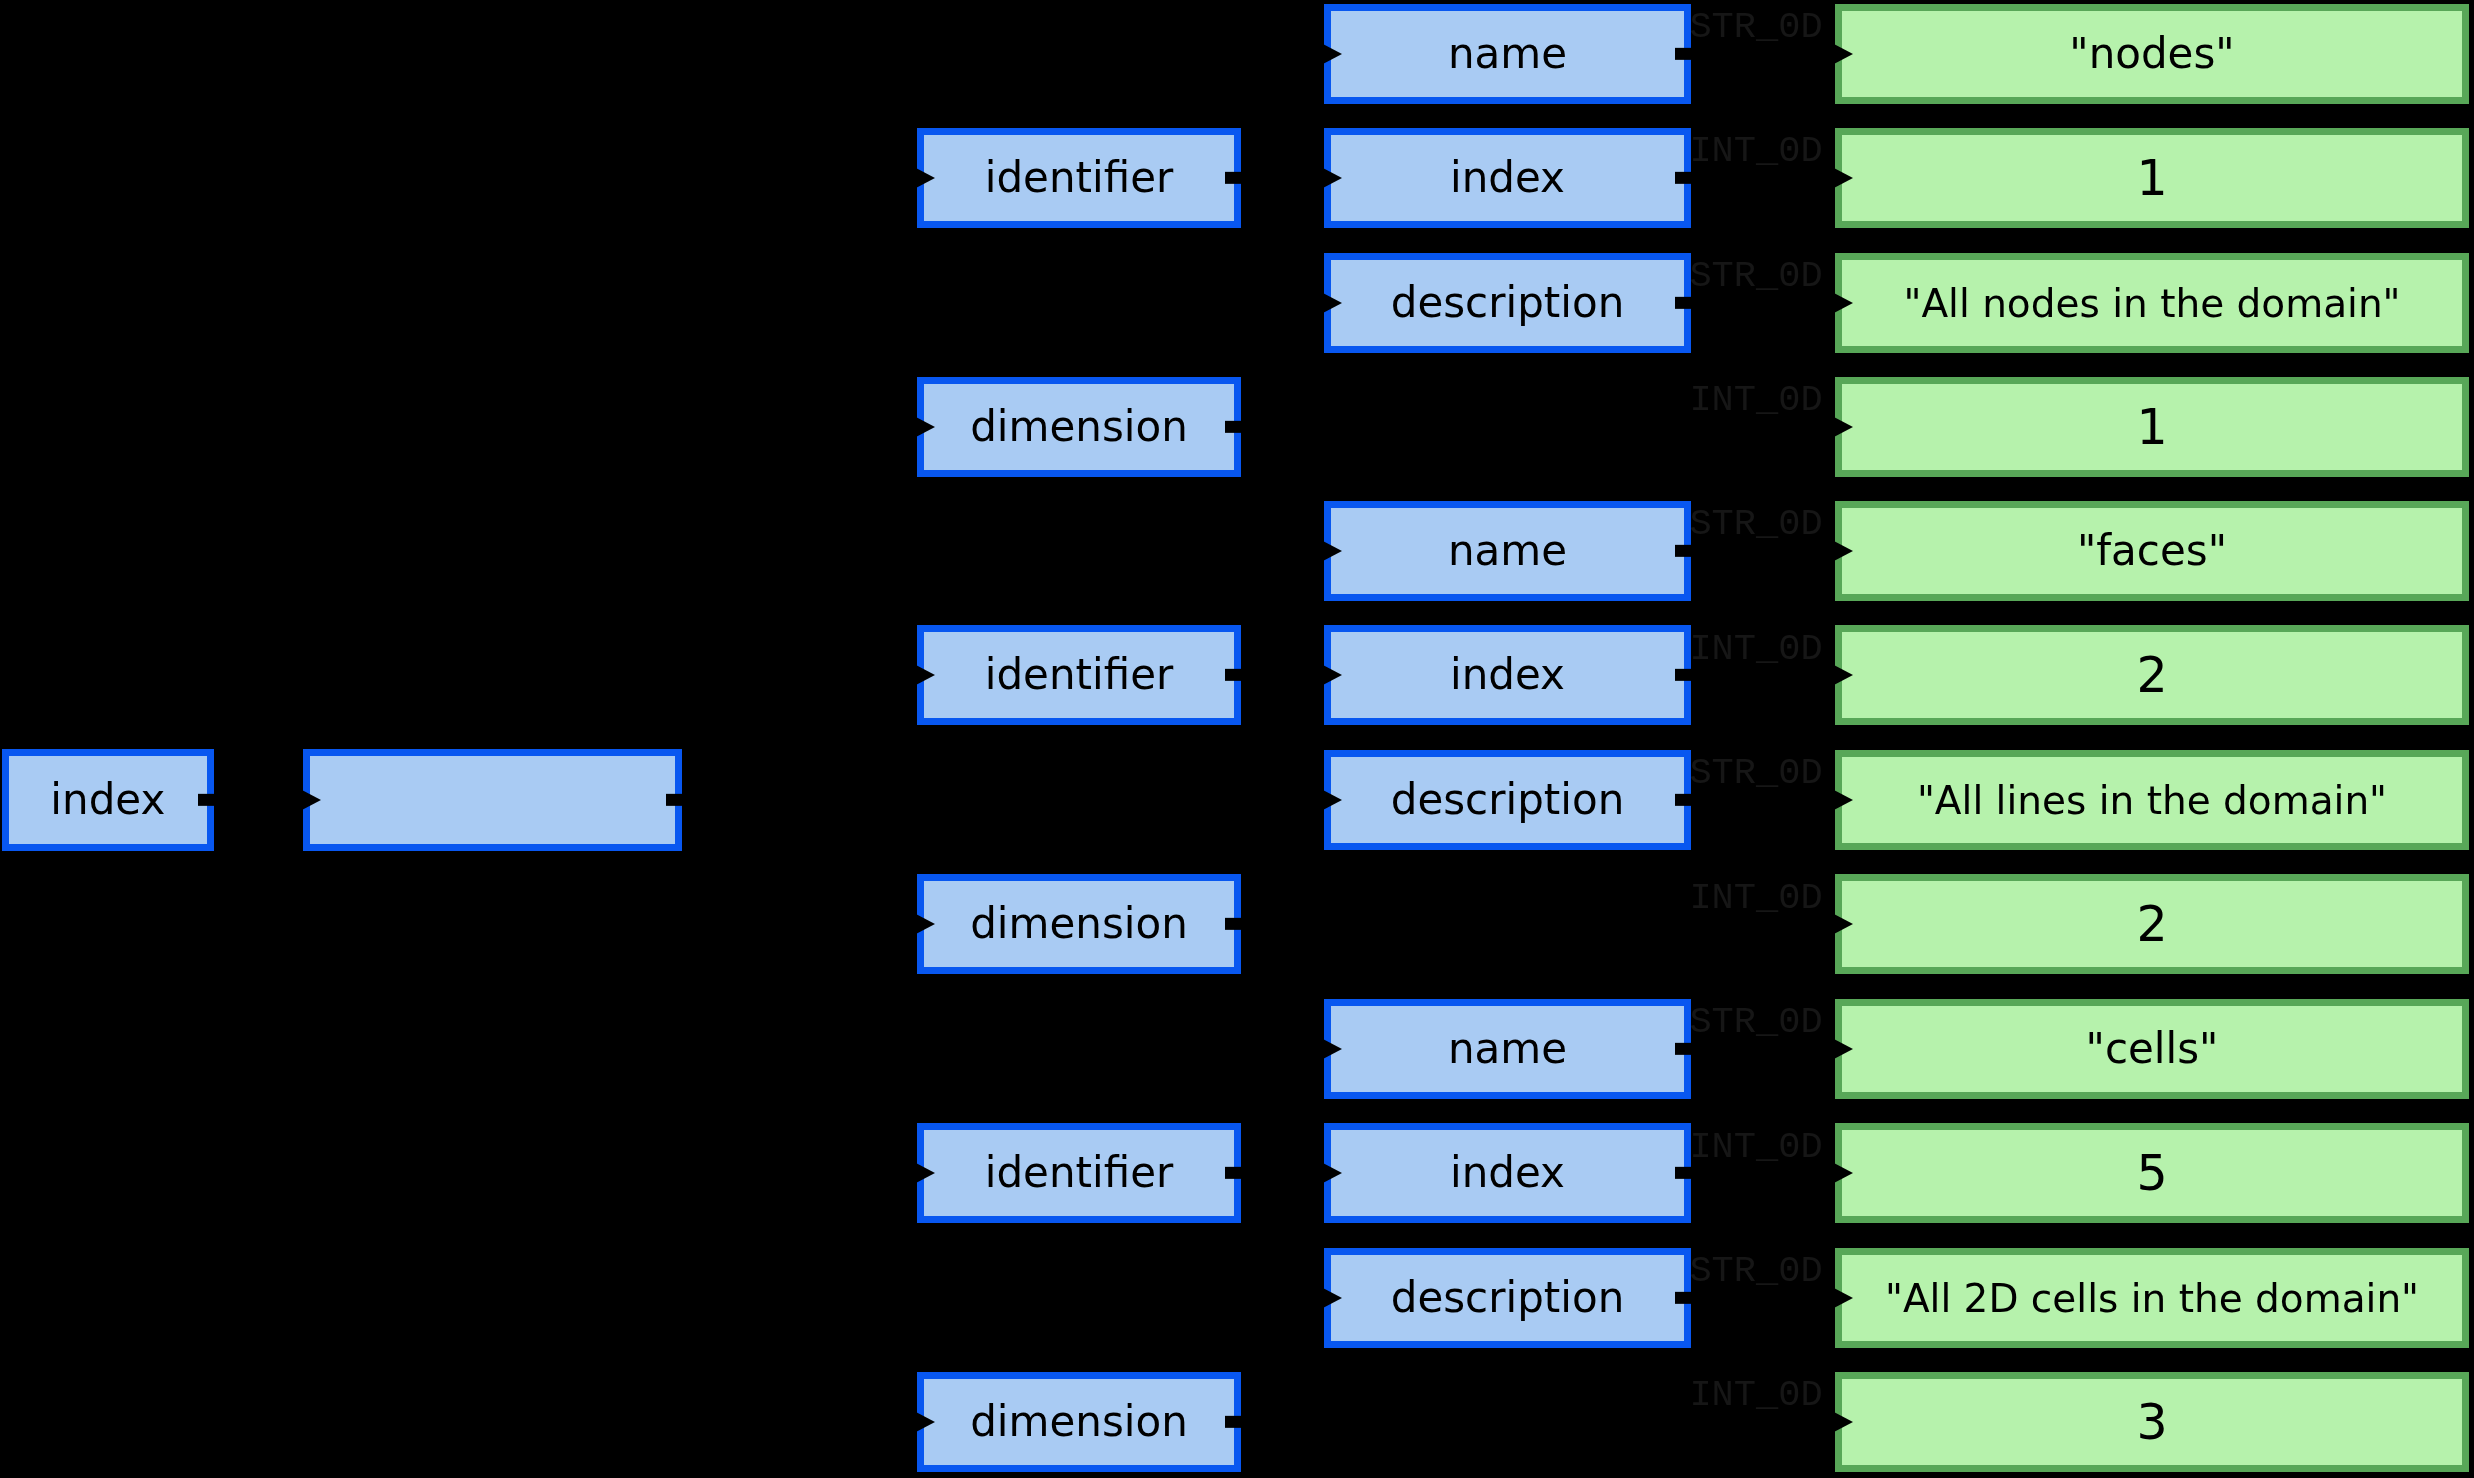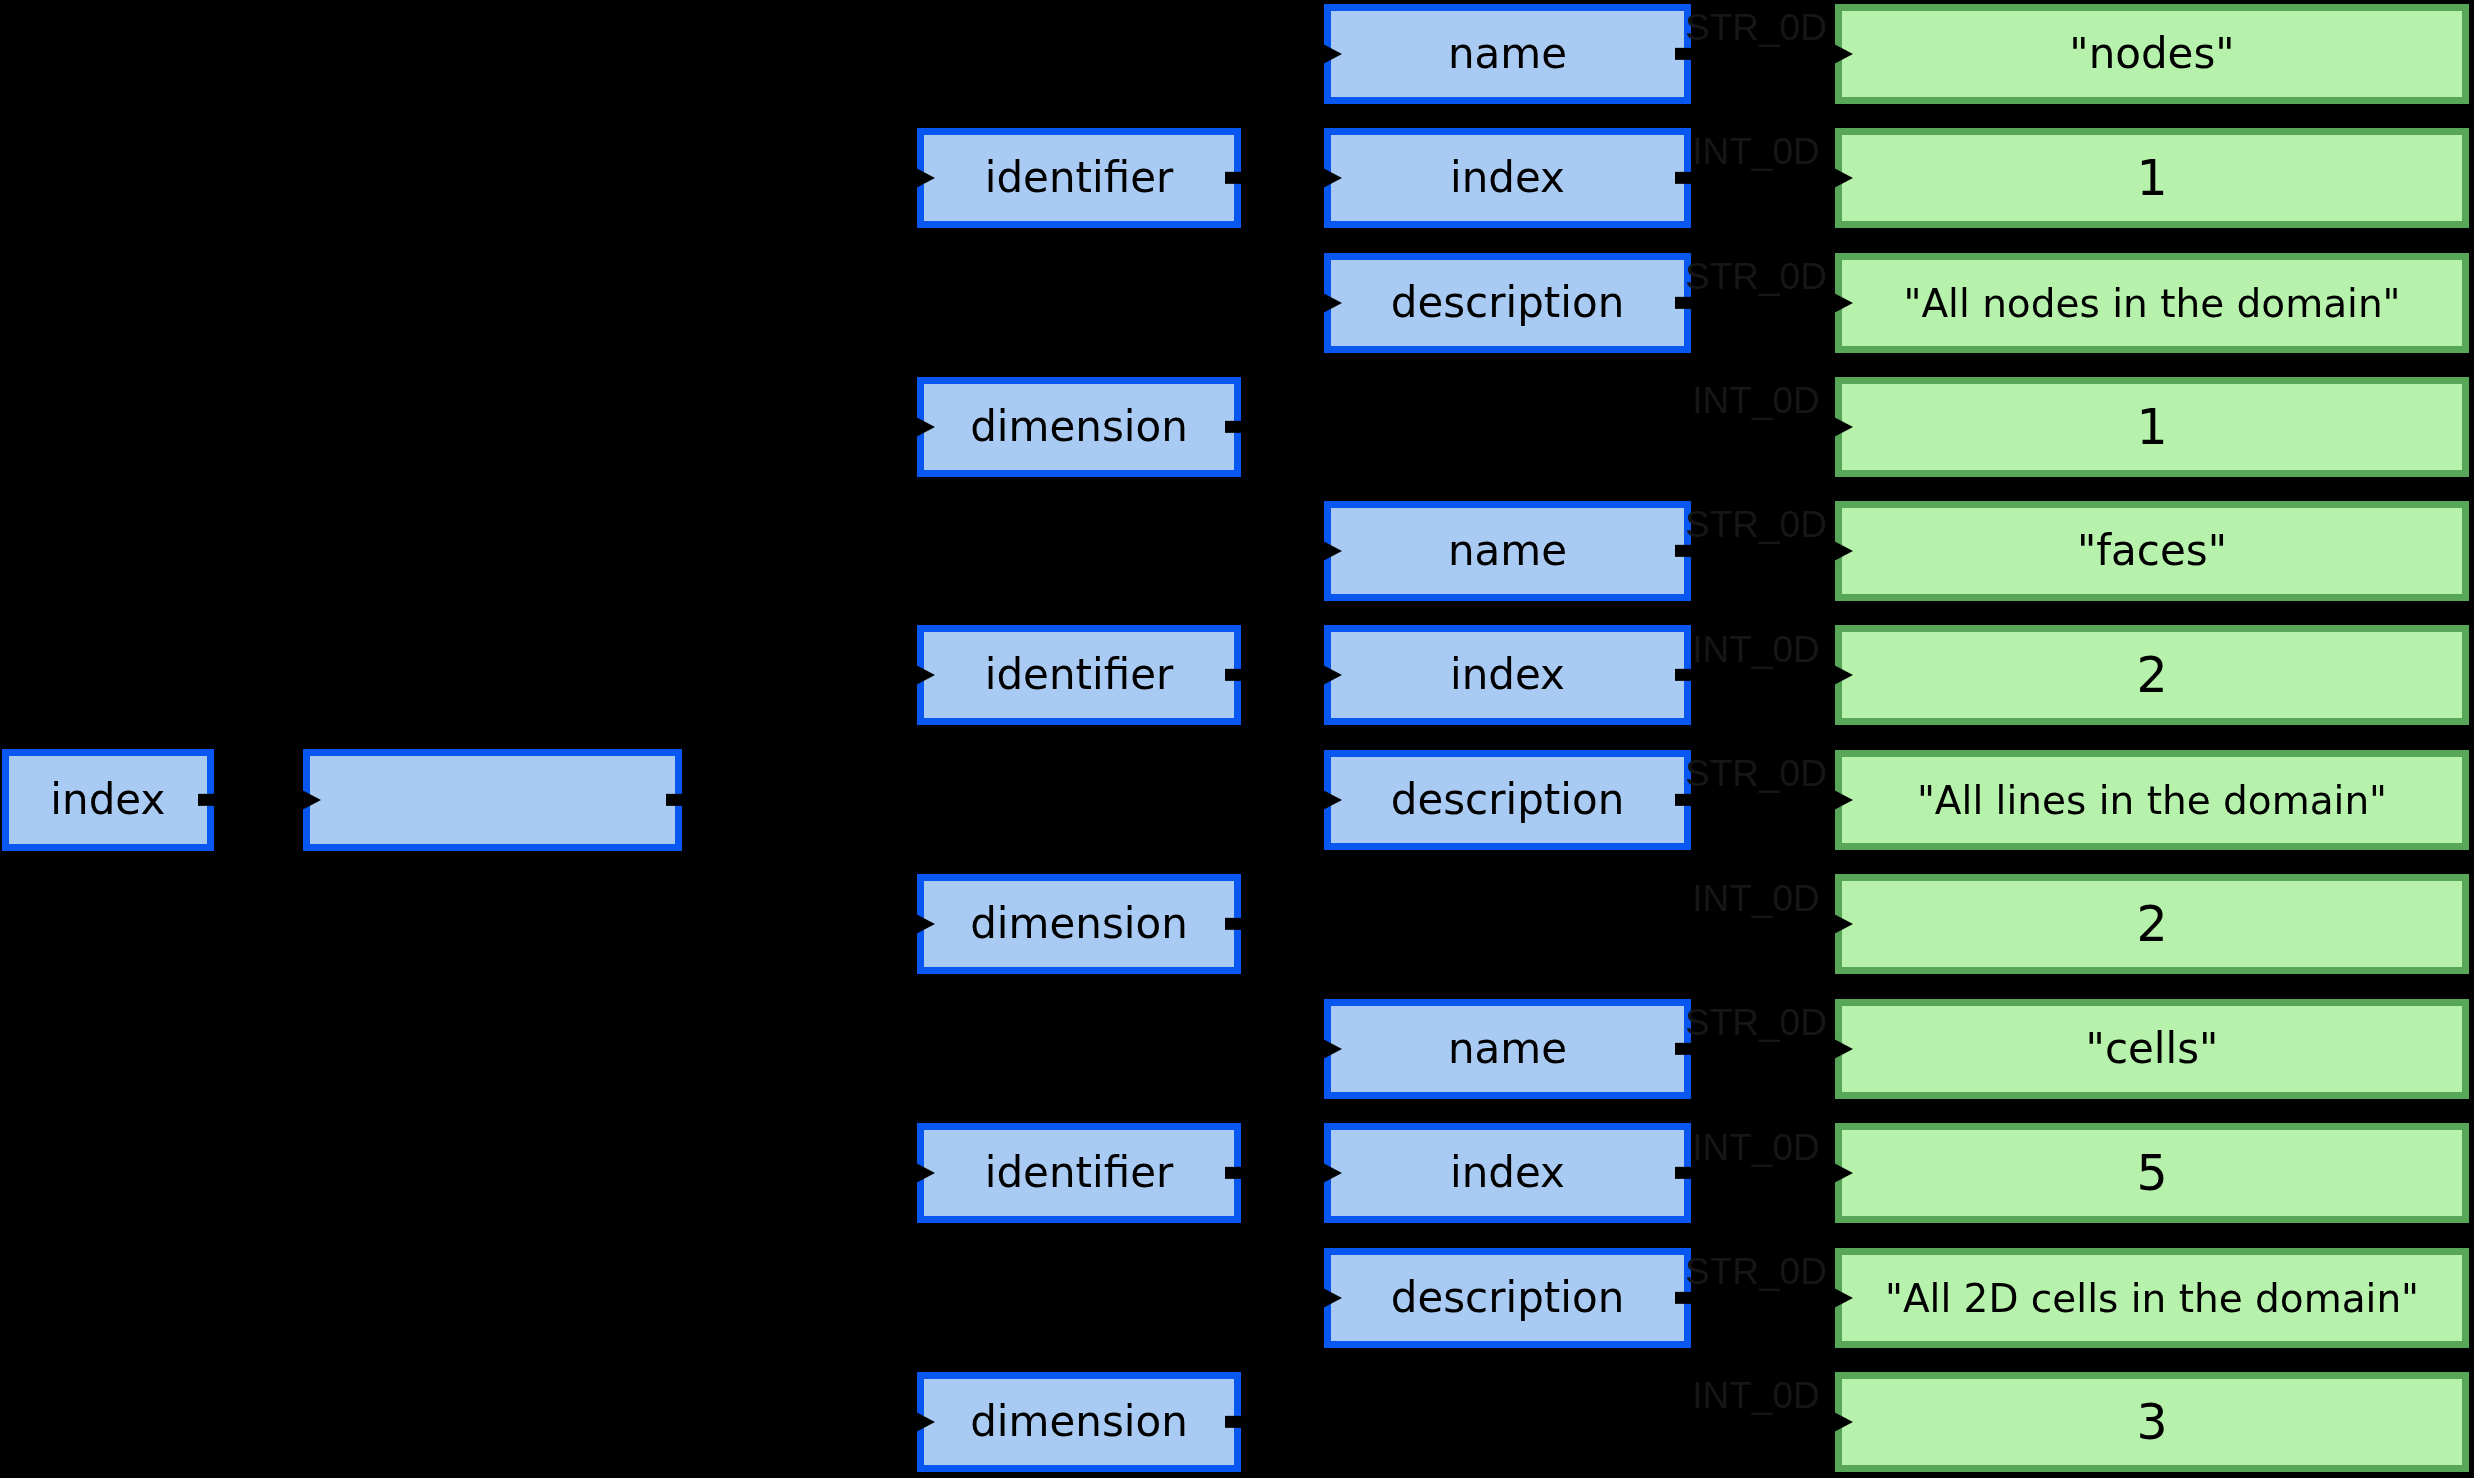--- a/index.html
+++ b/index.html
@@ -24,21 +24,21 @@
   .blue{background:var(--node-fill);border:7px solid var(--node-border);}
   .green{background:var(--leaf-fill);border:7px solid var(--leaf-border);}
   .blue .txt{font-size:42px;line-height:1;}
   .green .txt{font-size:42px;line-height:1;}
   .green .txt.t-lg{font-size:49px;}
   .green .txt.t-md{font-size:42px;}
   .green .txt.t-sm{font-size:39px;}
   .elabel{
     position:absolute;left:1607px;width:298px;height:39px;line-height:39px;
     text-align:center;font-size:37px;color:var(--elabel);
-    font-family:Liberation Sans, sans-serif;white-space:nowrap;
+    font-family:Liberation Mono, monospace;white-space:nowrap;
   }
   
   .stub{
     position:absolute;right:-10.5px;top:50%;transform:translateY(-50%);
     width:19.3px;height:12.3px;background:#000;
   }
   .arrow{
     position:absolute;left:-10.5px;top:50%;transform:translateY(-50%);
     width:0;height:0;
     border-top:11.4px solid transparent;border-bottom:11.4px solid transparent;

